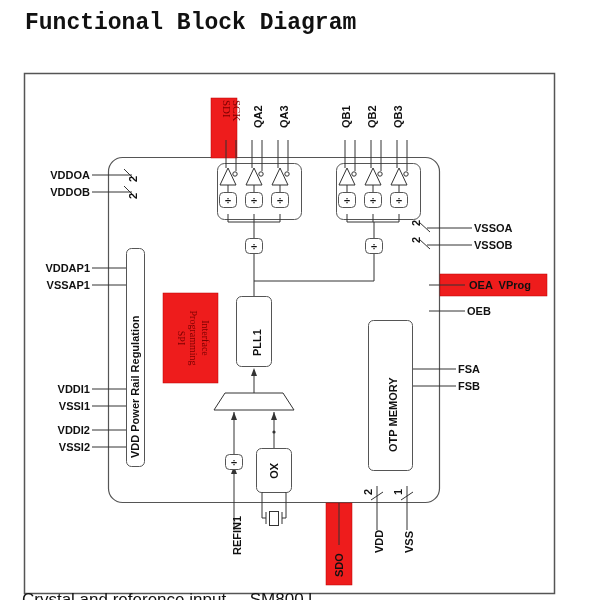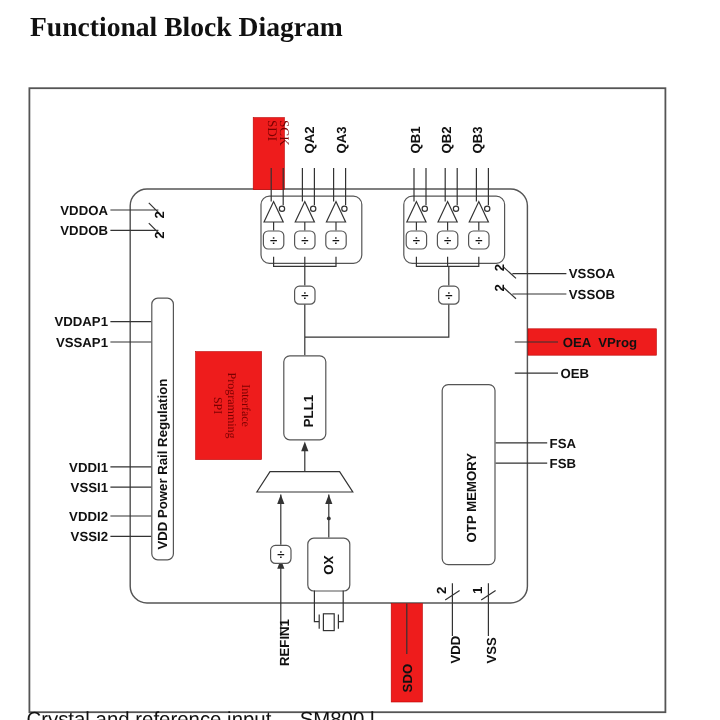--- a/index.html
+++ b/index.html
@@ -1,17 +1,17 @@
 <!DOCTYPE html>
 <html><head>
 <meta charset="utf-8">
 <style>
   html, body { margin:0; padding:0; background:#fff; }
   body { width:600px; height:600px; position:relative; overflow:hidden; font-family:"Liberation Sans", sans-serif; }
-  #title { position:absolute; left:25px; top:10px; font-size:23px; font-weight:bold; color:#111; font-family:Liberation Serif, serif; }
+  #title { position:absolute; left:25px; top:10px; font-size:23px; font-weight:bold; color:#111; font-family:Liberation Mono, monospace; }
   #caption { position:absolute; left:22px; top:590px; font-size:17px; color:#111; font-family:"Liberation Sans", sans-serif; white-space:nowrap; }
   svg { position:absolute; left:0; top:0; }
   .lbl { font-family:"Liberation Sans", sans-serif; font-weight:bold; font-size:11px; fill:#111; }
   .serif { font-family:"Liberation Serif", serif; fill:#7a0000; }
   .ln { stroke:#333; stroke-width:1; fill:none; }
   .box { stroke:#555; stroke-width:1; fill:#fff; }
 </style>
 </head>
 <body>
 

